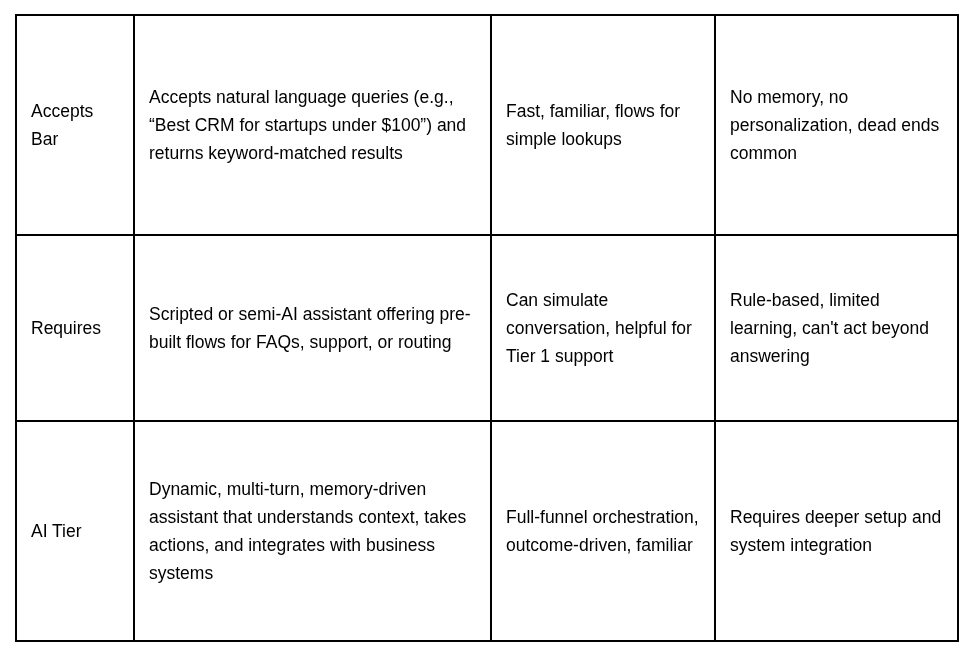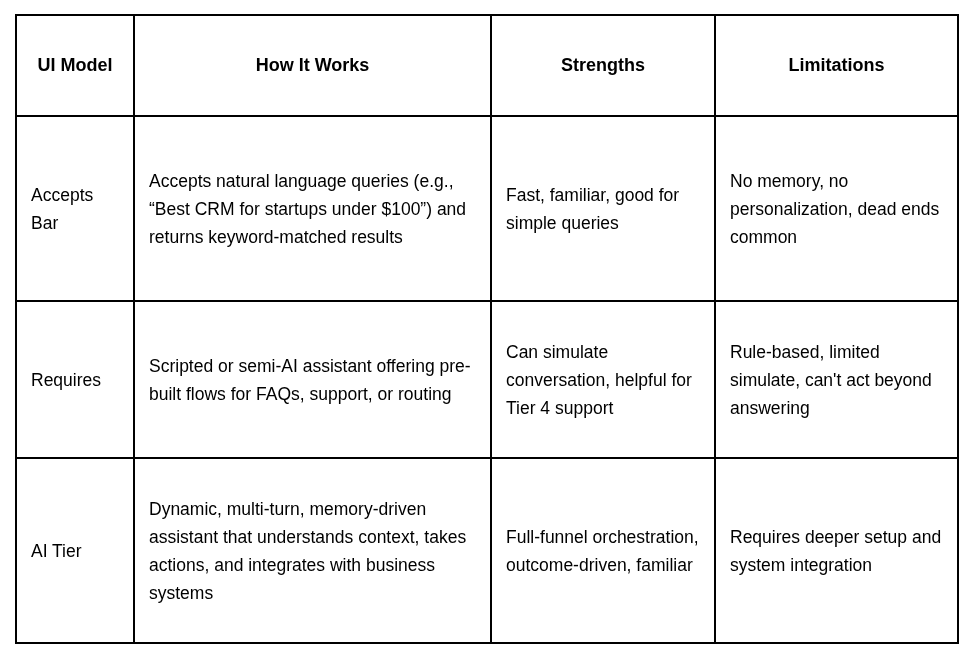--- a/index.html
+++ b/index.html
@@ -60,37 +60,31 @@
 
 <div class="page">
   <table class="comparison">
     <colgroup>
       <col class="c-model">
       <col class="c-how">
       <col class="c-str">
       <col class="c-lim">
     </colgroup>
     <tbody>
-      <tr class="header-row">
-        <th>UI Model</th>
-        <th>How It Works</th>
-        <th>Strengths</th>
-        <th>Limitations</th>
-      </tr>
       <tr class="row-search">
         <td>Accepts Bar</td>
         <td>Accepts natural language queries (e.g., “Best CRM for startups under $100”) and returns keyword-matched results</td>
-        <td>Fast, familiar, good for simple queries</td>
+        <td>Fast, familiar, flows for simple lookups</td>
         <td>No memory, no personalization, dead ends common</td>
       </tr>
       <tr class="row-chatbot">
         <td>Requires</td>
         <td>Scripted or semi-AI assistant offering pre-built flows for FAQs, support, or routing</td>
-        <td>Can simulate conversation, helpful for Tier 4 support</td>
-        <td>Rule-based, limited simulate, can't act beyond answering</td>
+        <td>Can simulate conversation, helpful for Tier 1 support</td>
+        <td>Rule-based, limited learning, can't act beyond answering</td>
       </tr>
       <tr class="row-aiagent">
         <td>AI Tier</td>
         <td>Dynamic, multi-turn, memory-driven assistant that understands context, takes actions, and integrates with business systems</td>
         <td>Full-funnel orchestration, outcome-driven, familiar</td>
         <td>Requires deeper setup and system integration</td>
       </tr>
     </tbody>
   </table>
 </div>

